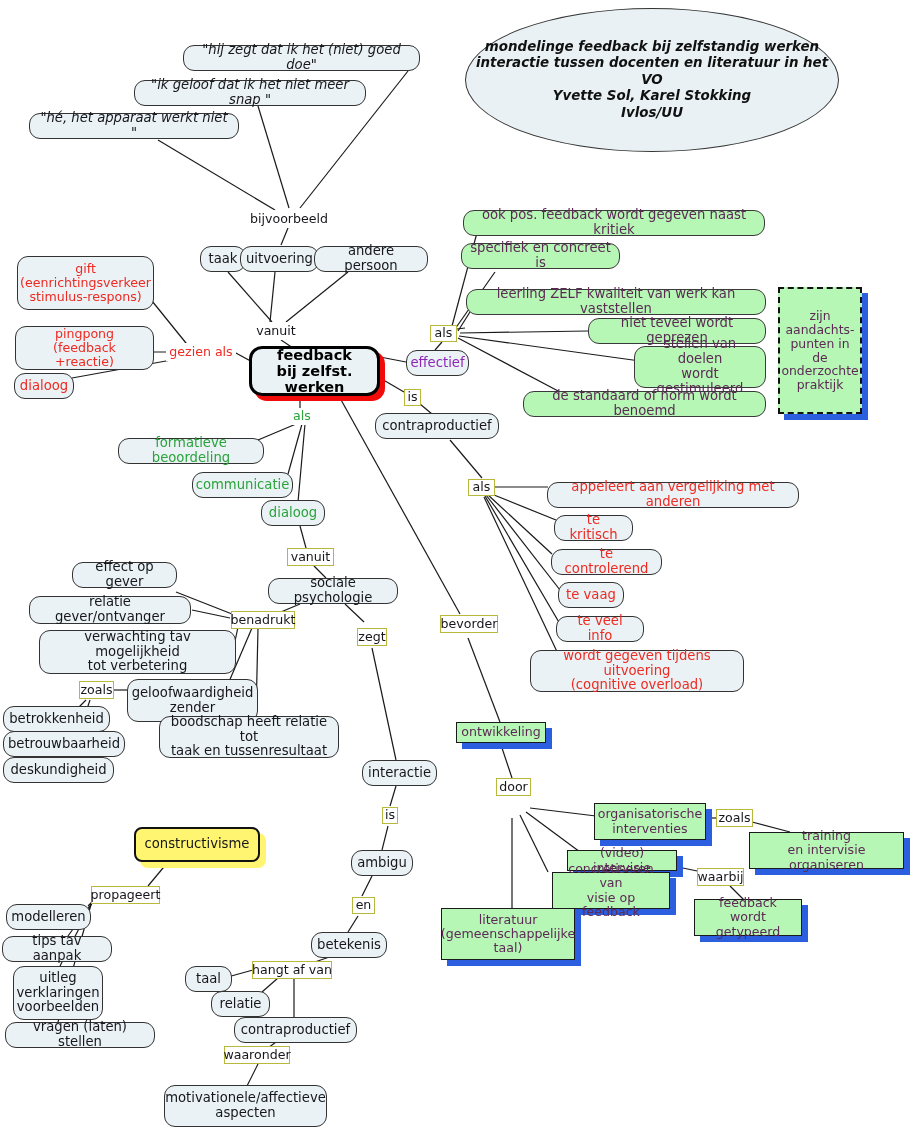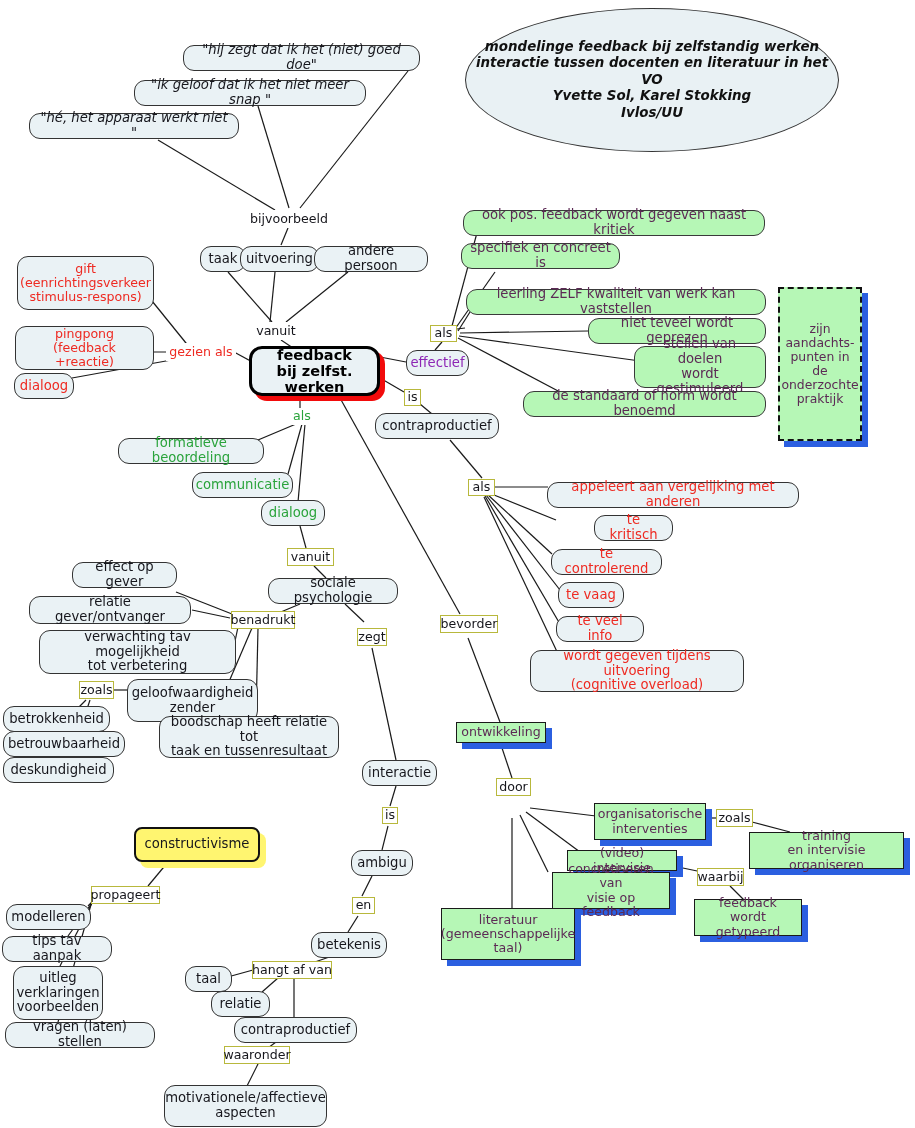--- a/index.html
+++ b/index.html
@@ -213,28 +213,28 @@
   <div class="node n-plain n-purple" style="left:406px;top:350px;width:63px;height:26px;">effectief</div>
   <div class="node n-plain" style="left:375px;top:413px;width:124px;height:26px;">contraproductief</div>
 
   <div class="node n-greenfill" style="left:463px;top:210px;width:302px;height:26px;">ook pos. feedback wordt gegeven naast kritiek</div>
   <div class="node n-greenfill" style="left:461px;top:243px;width:159px;height:26px;">specifiek en concreet is</div>
   <div class="node n-greenfill" style="left:466px;top:289px;width:300px;height:26px;">leerling ZELF kwaliteit van werk kan vaststellen</div>
   <div class="node n-greenfill" style="left:588px;top:318px;width:178px;height:26px;">niet teveel wordt geprezen</div>
   <div class="node n-greenfill" style="left:634px;top:346px;width:132px;height:42px;white-space:pre-line;">stellen van doelen
 wordt gestimuleerd</div>
   <div class="node n-greenfill" style="left:523px;top:391px;width:243px;height:26px;">de standaard of norm wordt benoemd</div>
-  <div class="node n-dashed" style="left:778px;top:287px;width:84px;height:154px;white-space:pre-line;font-size:12.4px;">zijn
+  <div class="node n-dashed" style="left:778px;top:287px;width:84px;height:127px;white-space:pre-line;font-size:12.4px;">zijn
 aandachts-
 punten in de
 onderzochte
 praktijk</div>
 
   <div class="node n-plain n-red" style="left:547px;top:482px;width:252px;height:26px;">appeleert aan vergelijking met anderen</div>
-  <div class="node n-plain n-red" style="left:554px;top:515px;width:79px;height:26px;margin-left:40px;">te kritisch</div>
+  <div class="node n-plain n-red" style="left:554px;top:515px;width:79px;height:26px;">te kritisch</div>
   <div class="node n-plain n-red" style="left:551px;top:549px;width:111px;height:26px;">te controlerend</div>
   <div class="node n-plain n-red" style="left:558px;top:582px;width:66px;height:26px;">te vaag</div>
   <div class="node n-plain n-red" style="left:556px;top:616px;width:88px;height:26px;">te veel info</div>
   <div class="node n-plain n-red" style="left:530px;top:650px;width:214px;height:42px;white-space:pre-line;">wordt gegeven tijdens uitvoering
 (cognitive overload)</div>
 
   <div class="node n-plain n-green" style="left:118px;top:438px;width:146px;height:26px;">formatieve beoordeling</div>
   <div class="node n-plain n-green" style="left:192px;top:472px;width:101px;height:26px;">communicatie</div>
   <div class="node n-plain n-green" style="left:261px;top:500px;width:64px;height:26px;">dialoog</div>
   <div class="node n-plain" style="left:268px;top:578px;width:130px;height:26px;">sociale psychologie</div>

